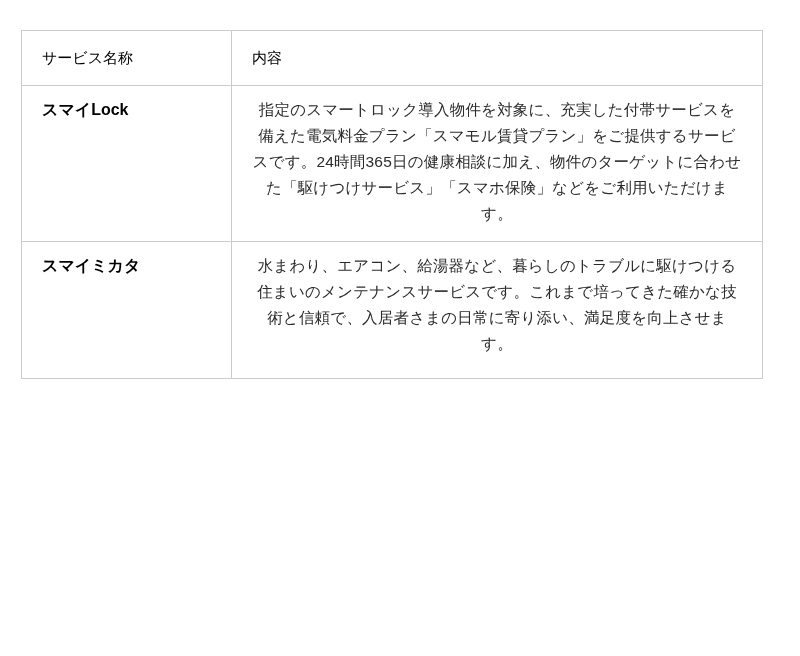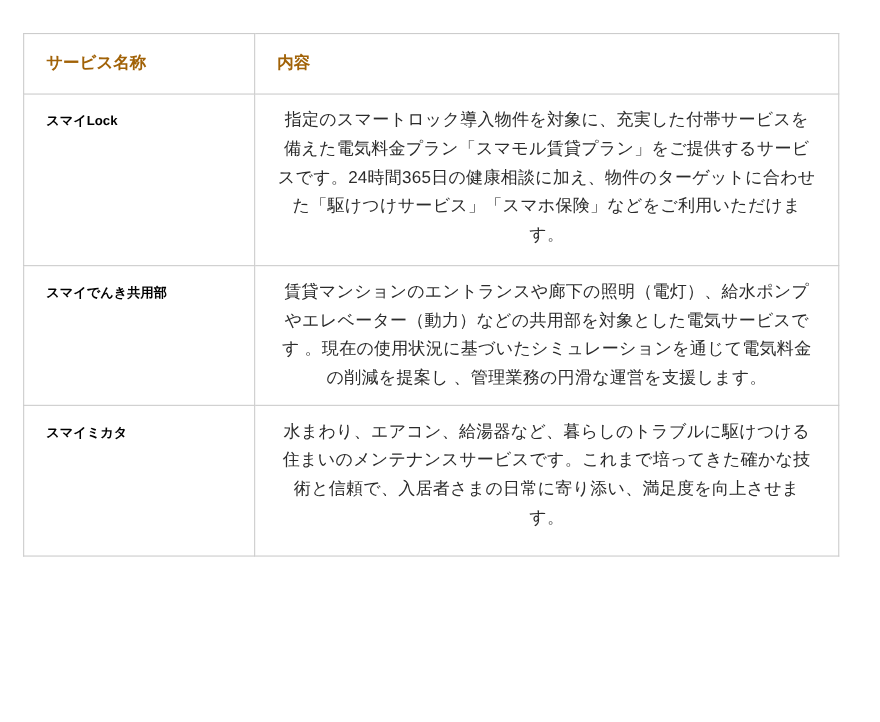--- a/index.html
+++ b/index.html
@@ -22,37 +22,37 @@
     width: 741px;
   }
   col.col-name { width: 210px; }
   col.col-desc { width: 531px; }
   th, td {
     border: 1px solid #cccccc;
     vertical-align: top;
     text-align: left;
   }
   th {
-    font-weight: bold;
+    font-weight: normal;
     font-size: 15px;
     line-height: 24px;
     padding: 15px 20px;
-    color: #a16207;
+    color: #000000;
   }
   td.desc-cell {
     font-size: 15.5px;
     line-height: 26px;
     padding: 11px 20px 11px 20px;
     color: #2b2b2b;
     letter-spacing: 0.2px;
     text-align: center;
   }
   td.name-cell {
     font-weight: bold;
-    font-size: 12px;
+    font-size: 16px;
     line-height: 26px;
     padding: 11px 18px 11px 20px;
     color: #000000;
   }
   tr.row-header { height: 54px; }
   tr.row-1 { height: 156px; }
   tr.row-2 { height: 127px; }
   tr.row-3 { height: 121px; }
   tr.row-4 { height: 137px; }
 </style>
@@ -69,23 +69,19 @@
       <tr class="row-header">
         <th>サービス名称</th>
         <th>内容</th>
       </tr>
     </thead>
     <tbody>
       <tr class="row-1">
         <td class="name-cell">スマイLock</td>
         <td class="desc-cell">指定のスマートロック導入物件を対象に、充実した付帯サービスを備えた電気料金プラン「スマモル賃貸プラン」をご提供するサービスです。24時間365日の健康相談に加え、物件のターゲットに合わせた「駆けつけサービス」「スマホ保険」などをご利用いただけます。</td>
       </tr>
-      <tr class="row-3">
-        <td class="name-cell">スマイでんき共用部</td>
-        <td class="desc-cell">賃貸マンションのエントランスや廊下の照明（電灯）、給水ポンプやエレベーター（動力）などの共用部を対象とした電気サービスです 。現在の使用状況に基づいたシミュレーションを通じて電気料金の削減を提案し 、管理業務の円滑な運営を支援します。</td>
-      </tr>
       <tr class="row-4">
         <td class="name-cell">スマイミカタ</td>
         <td class="desc-cell">水まわり、エアコン、給湯器など、暮らしのトラブルに駆けつける住まいのメンテナンスサービスです。これまで培ってきた確かな技術と信頼で、入居者さまの日常に寄り添い、満足度を向上させます。</td>
       </tr>
     </tbody>
   </table>
 </div>
 
 </body></html>

